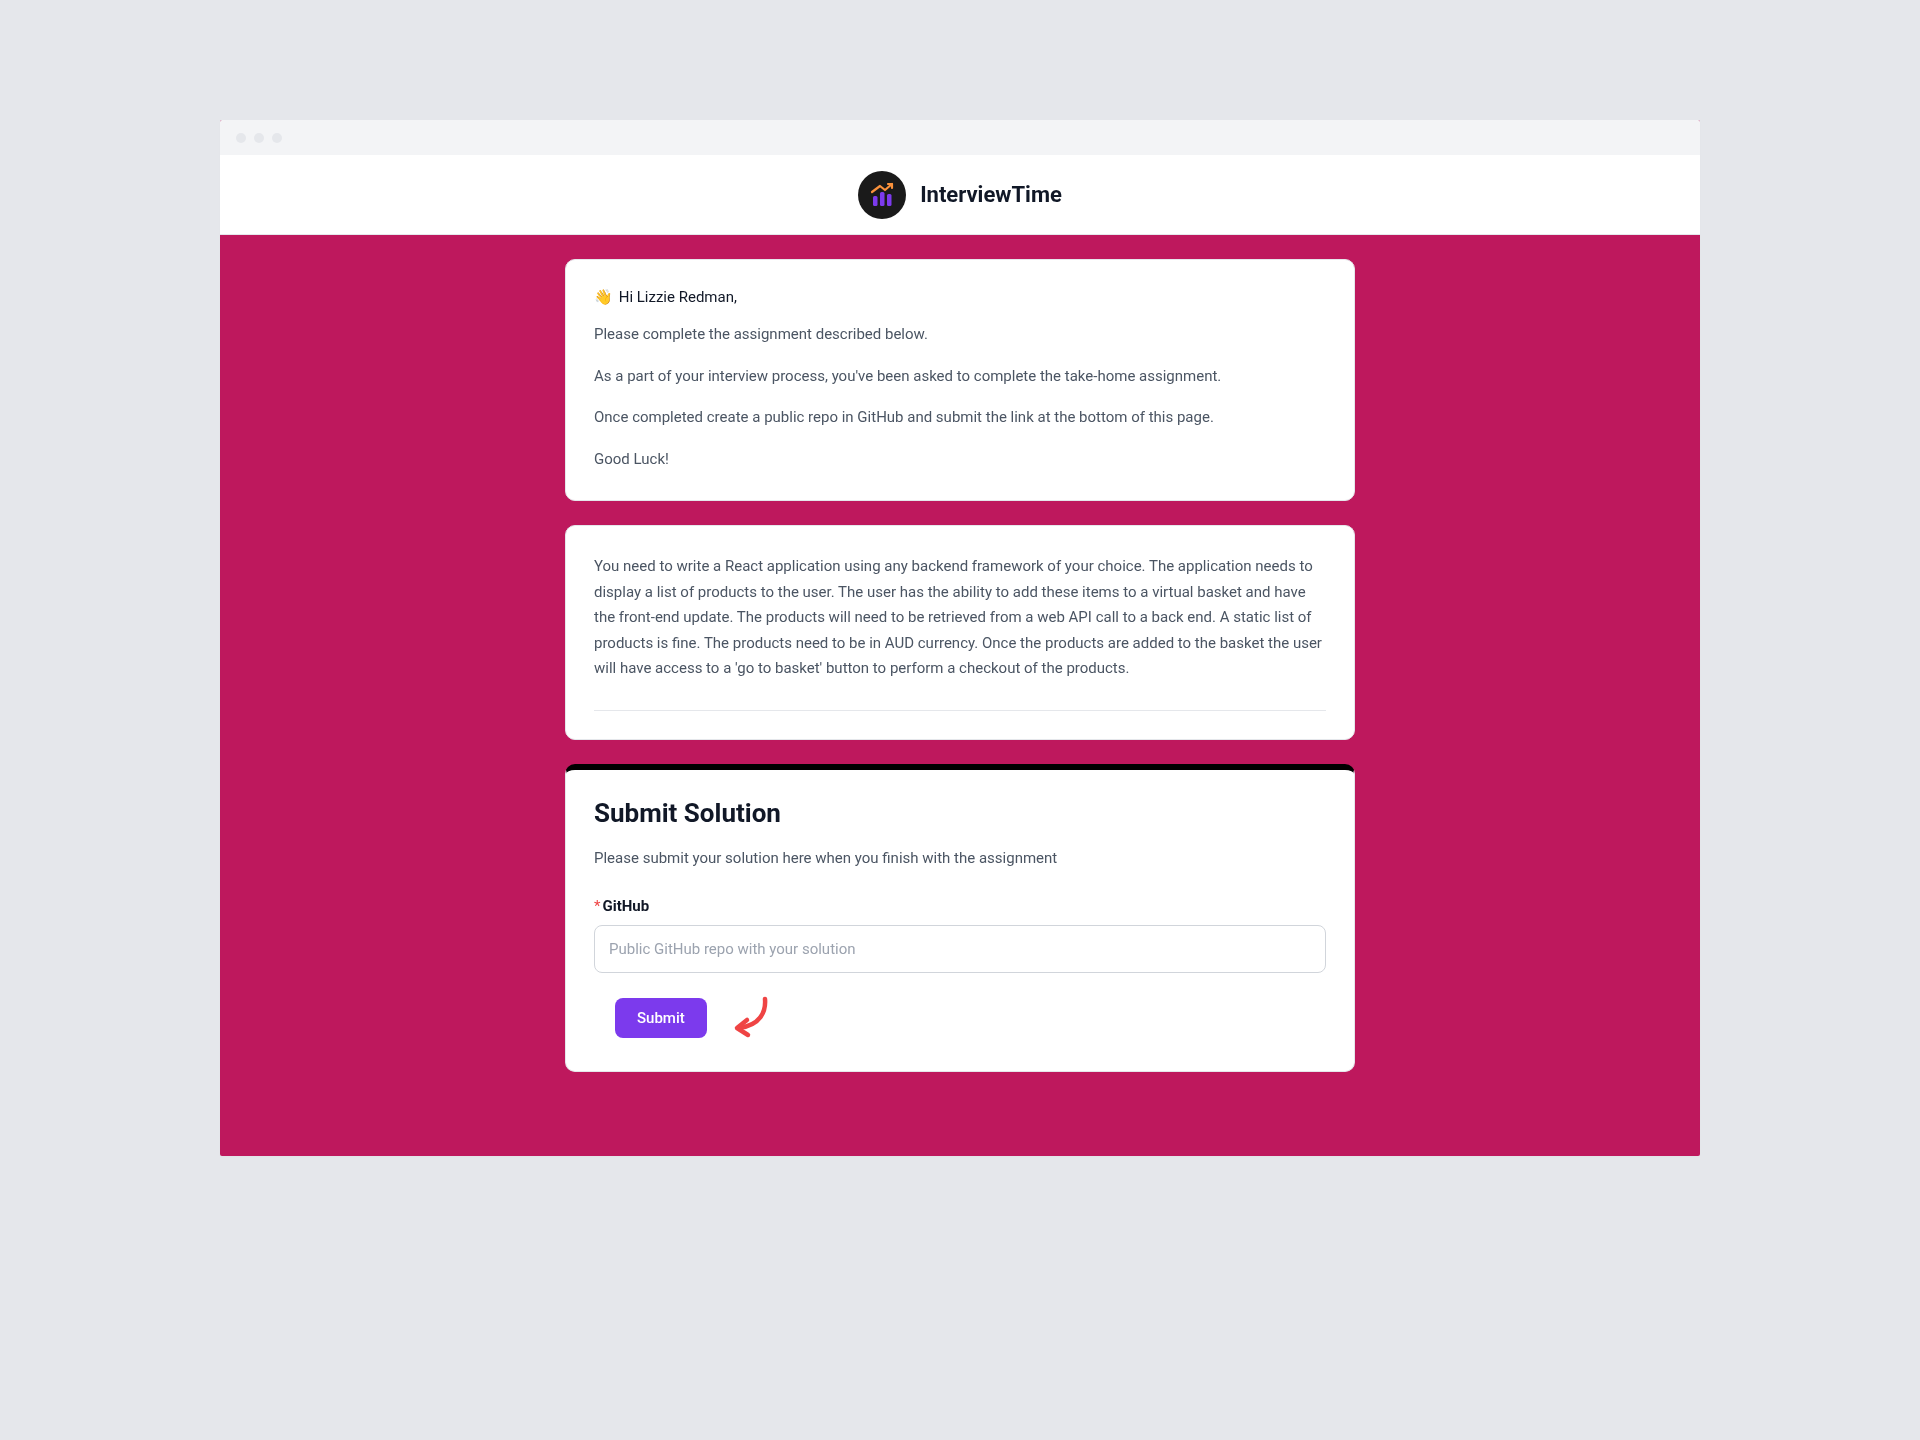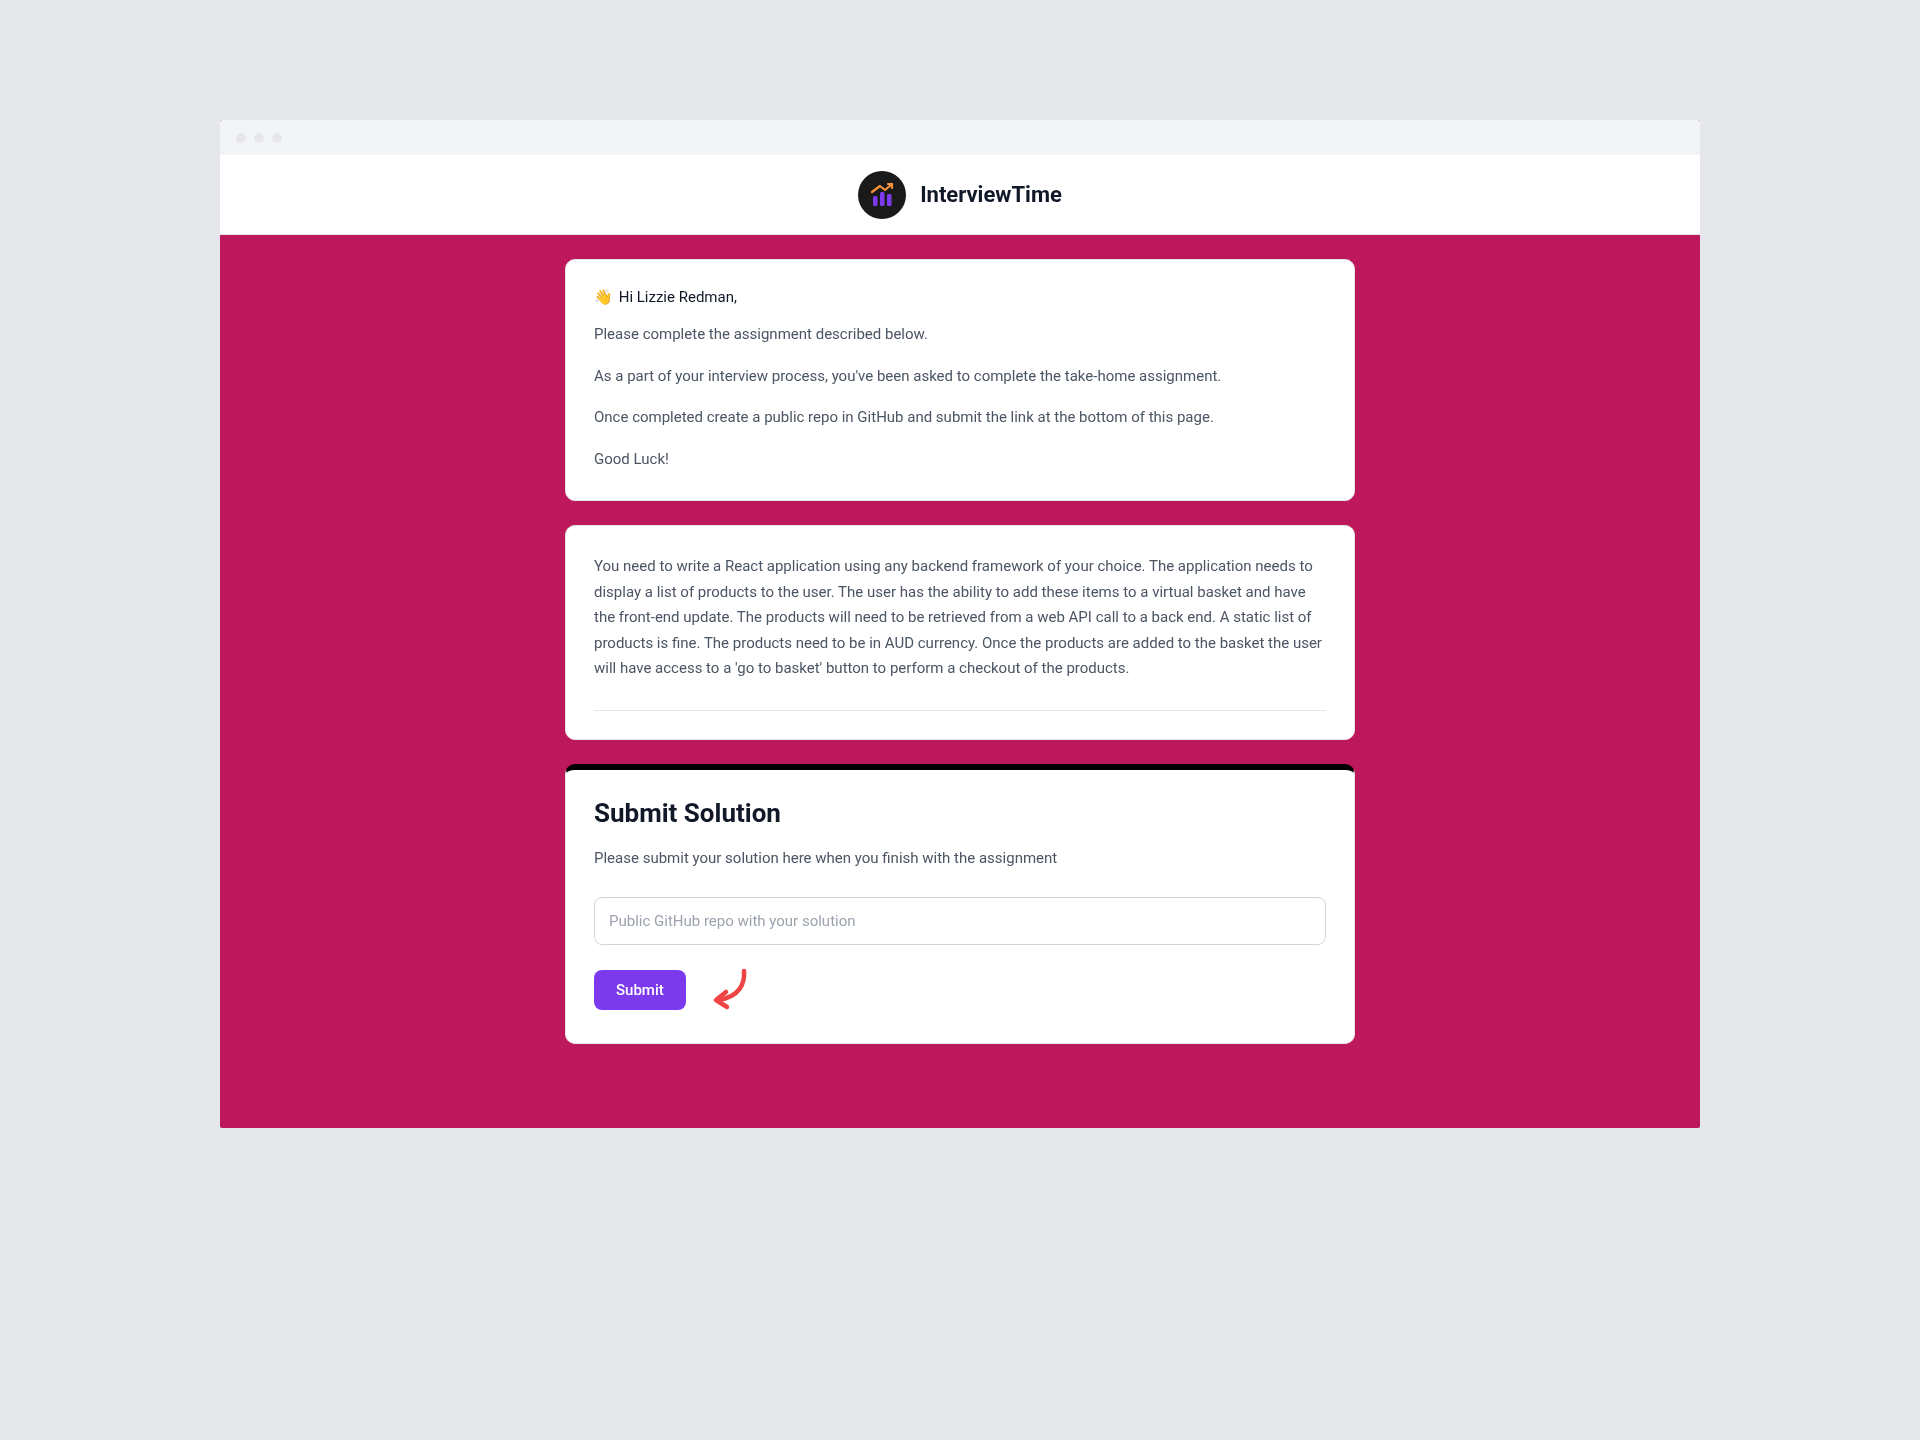--- a/index.html
+++ b/index.html
@@ -147,20 +147,21 @@
     .btn-primary {
       background: #7c3aed;
       color: #ffffff;
       border: none;
       border-radius: 8px;
       padding: 11px 22px;
       font-size: 15px;
       font-family: inherit;
       cursor: pointer;
       font-weight: 500;
+      margin-left: 21px;
     }
     .arrow-annotation {
       display: flex;
       align-items: center;
     }
   </style>
 </head>
 <body>
 
 <div class="browser-window">
@@ -197,20 +198,23 @@
     </div>
 
     <div class="card">
       <p>You need to write a React application using any backend framework of your choice. The application needs to display a list of products to the user. The user has the ability to add these items to a virtual basket and have the front-end update. The products will need to be retrieved from a web API call to a back end. A static list of products is fine. The products need to be in AUD currency. Once the products are added to the basket the user will have access to a 'go to basket' button to perform a checkout of the products.</p>
       <div class="divider"></div>
     </div>
 
     <div class="card card-submit">
       <h2>Submit Solution</h2>
       <p class="subtitle">Please submit your solution here when you finish with the assignment</p>
+      <label class="field-label">
+        <span class="required-star">*</span><span>GitHub</span>
+      </label>
       <input type="text" class="text-input" placeholder="Public GitHub repo with your solution" style="">
       <div class="submit-row">
         <button class="btn-primary">Submit</button>
         <span class="arrow-annotation">
           <svg width="50" height="50" viewBox="0 0 50 50">
             <path d="M40 6 C 41 18, 36 32, 14 35" stroke="#ef4444" stroke-width="4.5" fill="none" stroke-linecap="round"></path>
             <path d="M22 27 L12 35 L23 42" stroke="#ef4444" stroke-width="4.5" fill="none" stroke-linecap="round" stroke-linejoin="round"></path>
           </svg>
         </span>
       </div>

